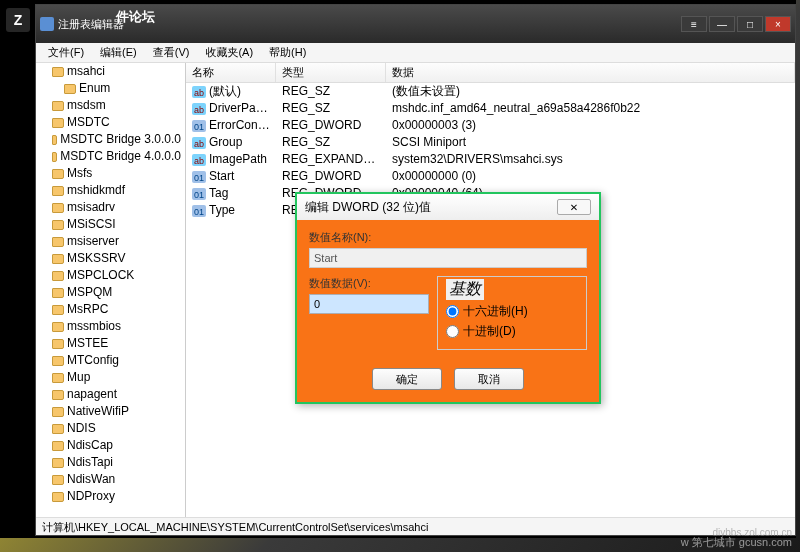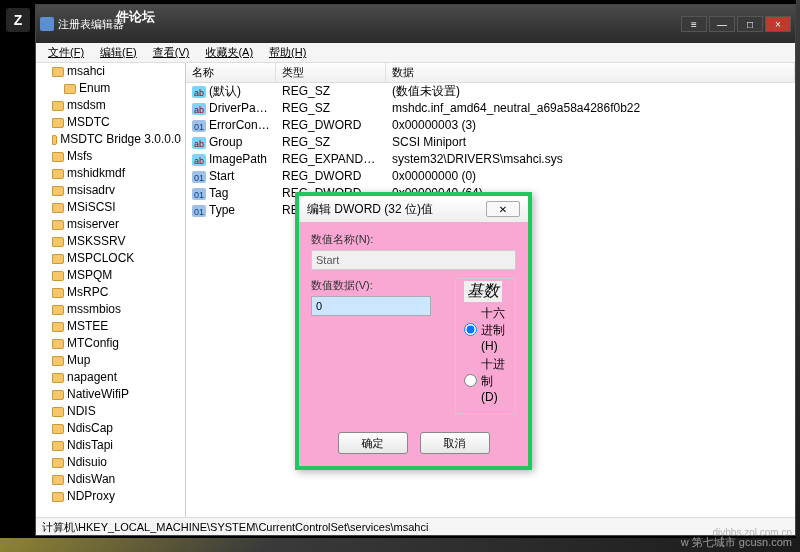--- a/index.html
+++ b/index.html
@@ -5,48 +5,48 @@
 * { box-sizing: border-box; margin: 0; padding: 0; font-family: "Microsoft YaHei", Tahoma, sans-serif; font-size: 12px; }
 body { width: 800px; height: 552px; background: linear-gradient(135deg, #d4c84a 0%, #b8a830 30%, #3a3a3a 60%, #1a1a1a 100%); position: relative; overflow: hidden; }
 .outer-frame { position: absolute; left: 0; top: 0; right: 4px; bottom: 14px; border: 2px solid #000; background: #000; }
 .window { position: absolute; left: 35px; top: 4px; right: 4px; bottom: 16px; background: #fff; border: 1px solid #444; display: flex; flex-direction: column; }
 .titlebar { height: 38px; background: linear-gradient(#4a4a4a, #2a2a2a); display: flex; align-items: center; color: #fff; padding: 0 4px; }
 .titlebar .icon { width: 14px; height: 14px; background: #5a8fd4; margin-right: 4px; border-radius: 2px; }
 .titlebar .title { flex: 1; font-size: 11px; }
 .win-controls { display: flex; gap: 2px; margin-left: auto; }
 .win-btn { width: 26px; height: 16px; background: #3a3a3a; border: 1px solid #555; color: #fff; display: flex; align-items: center; justify-content: center; font-size: 10px; cursor: pointer; }
 .win-btn.close { background: #c0392b; }
-.menubar { height: 20px; background: #f5f5f5; display: flex; align-items: center; padding: 0 4px; border-bottom: 1px solid #ddd; text-decoration: underline; }
+.menubar { height: 20px; background: #f5f5f5; display: flex; align-items: center; padding: 0 4px; border-bottom: 1px solid #ddd; }
 .menu-item { padding: 2px 8px; cursor: pointer; font-size: 11px; }
 .content { flex: 1; display: flex; overflow: hidden; }
 .tree-pane { width: 150px; border-right: 1px solid #ccc; overflow-y: auto; overflow-x: auto; background: #fff; }
 .tree-node { padding: 1px 4px 1px 16px; white-space: nowrap; cursor: pointer; font-size: 11px; line-height: 15px; display: flex; align-items: center; }
 .tree-node .folder-icon { width: 12px; height: 10px; background: #f7c66b; border: 1px solid #c89a3a; margin-right: 3px; border-radius: 1px 2px 2px 1px; }
 .list-pane { flex: 1; display: flex; flex-direction: column; overflow: hidden; }
 .list-header { display: flex; background: linear-gradient(#fdfdfd,#f0f0f0); border-bottom: 1px solid #ddd; height: 20px; }
 .list-header .col { padding: 2px 6px; border-right: 1px solid #e0e0e0; font-size: 11px; }
 .col-name { width: 90px; }
 .col-type { width: 110px; }
 .col-data { flex: 1; }
 .list-body { flex: 1; overflow: auto; position: relative; }
 .list-row { display: flex; padding: 1px 0; cursor: pointer; font-size: 11px; line-height: 15px; }
 .list-row .col { padding: 0 6px; overflow: hidden; text-overflow: ellipsis; white-space: nowrap; }
 .reg-icon { width: 14px; height: 12px; display: inline-block; vertical-align: middle; margin-right: 3px; font-size: 9px; text-align: center; border-radius: 2px; }
 .reg-icon.str { background: #7dd3fc; color: #800; }
 .reg-icon.bin { background: #a0c0e8; color: #048; }
 .statusbar { height: 18px; background: #f5f5f5; border-top: 1px solid #ddd; padding: 2px 6px; font-size: 11px; }
 .dialog-overlay { position: absolute; left: 0; top: 0; right: 0; bottom: 0; pointer-events: none; }
-.dialog { position: absolute; left: 295px; top: 192px; width: 237px; background: #f9a8d4; border: 4px solid #22c55e; box-shadow: 2px 2px 8px rgba(0,0,0,0.3); pointer-events: all; }
+.dialog { position: absolute; left: 295px; top: 192px; width: 306px; background: #f97316; border: 2px solid #22c55e; box-shadow: 2px 2px 8px rgba(0,0,0,0.3); pointer-events: all; }
 .dialog-title { height: 26px; background: linear-gradient(#fff,#eee); display: flex; align-items: center; padding: 0 8px; font-size: 12px; }
 .dialog-close { margin-left: auto; width: 34px; height: 16px; border: 1px solid #aaa; border-radius: 2px; display: flex; align-items: center; justify-content: center; cursor: pointer; font-size: 10px; background: #f8f8f8; }
 .dialog-body { padding: 10px 12px; }
 .dlg-label { font-size: 11px; color: #333; margin-bottom: 3px; }
 .dlg-input { width: 100%; border: 1px solid #abadb3; padding: 2px 4px; font-size: 11px; height: 20px; margin-bottom: 8px; }
 .dlg-input.readonly { background: #f0f0f0; border: 1px solid #ccc; color: #555; }
-.dlg-row { display: flex; gap: 24px; }
+.dlg-row { display: flex; gap: 8px; }
 .dlg-left { width: 120px; }
 .dlg-right { flex: 1; }
 .fieldset { border: 1px solid #ccc; padding: 6px 8px; }
 .fieldset .legend { font-size: 16px; margin-top: -12px; background: #f0f0f0; display: inline-block; padding: 0 3px; font-style: italic; }
 .radio-row { display: flex; align-items: center; margin: 3px 0; font-size: 11px; }
 .radio-row input { margin-right: 4px; }
 .dlg-buttons { display: flex; justify-content: center; gap: 12px; padding: 8px 12px 12px; }
 .dlg-btn { width: 70px; height: 22px; border: 1px solid #888; background: linear-gradient(#fdfdfd,#e8e8e8); cursor: pointer; font-size: 11px; border-radius: 3px; }
 .watermark { position: absolute; right: 8px; bottom: 2px; color: #ccc; font-size: 11px; opacity: 0.7; }
 .watermark2 { position: absolute; right: 8px; bottom: 14px; color: #888; font-size: 10px; opacity: 0.6; }
@@ -97,20 +97,24 @@
           <div class="tree-node">
             <span class="folder-icon"></span>
             <span>MSDTC</span>
           </div>
           <div class="tree-node">
             <span class="folder-icon"></span>
             <span>MSDTC Bridge 3.0.0.0</span>
           </div>
           <div class="tree-node">
             <span class="folder-icon"></span>
+            <span>MSDTC Bridge 4.0.0.0</span>
+          </div>
+          <div class="tree-node">
+            <span class="folder-icon"></span>
             <span>Msfs</span>
           </div>
           <div class="tree-node">
             <span class="folder-icon"></span>
             <span>mshidkmdf</span>
           </div>
           <div class="tree-node">
             <span class="folder-icon"></span>
             <span>msisadrv</span>
           </div>
@@ -166,24 +170,20 @@
             <span class="folder-icon"></span>
             <span>NDIS</span>
           </div>
           <div class="tree-node">
             <span class="folder-icon"></span>
             <span>NdisCap</span>
           </div>
           <div class="tree-node">
             <span class="folder-icon"></span>
             <span>NdisTapi</span>
-          </div>
-          <div class="tree-node">
-            <span class="folder-icon"></span>
-            <span>Ndisuio</span>
           </div>
           <div class="tree-node">
             <span class="folder-icon"></span>
             <span>NdisWan</span>
           </div>
           <div class="tree-node">
             <span class="folder-icon"></span>
             <span>NDProxy</span>
           </div>
         </div>

